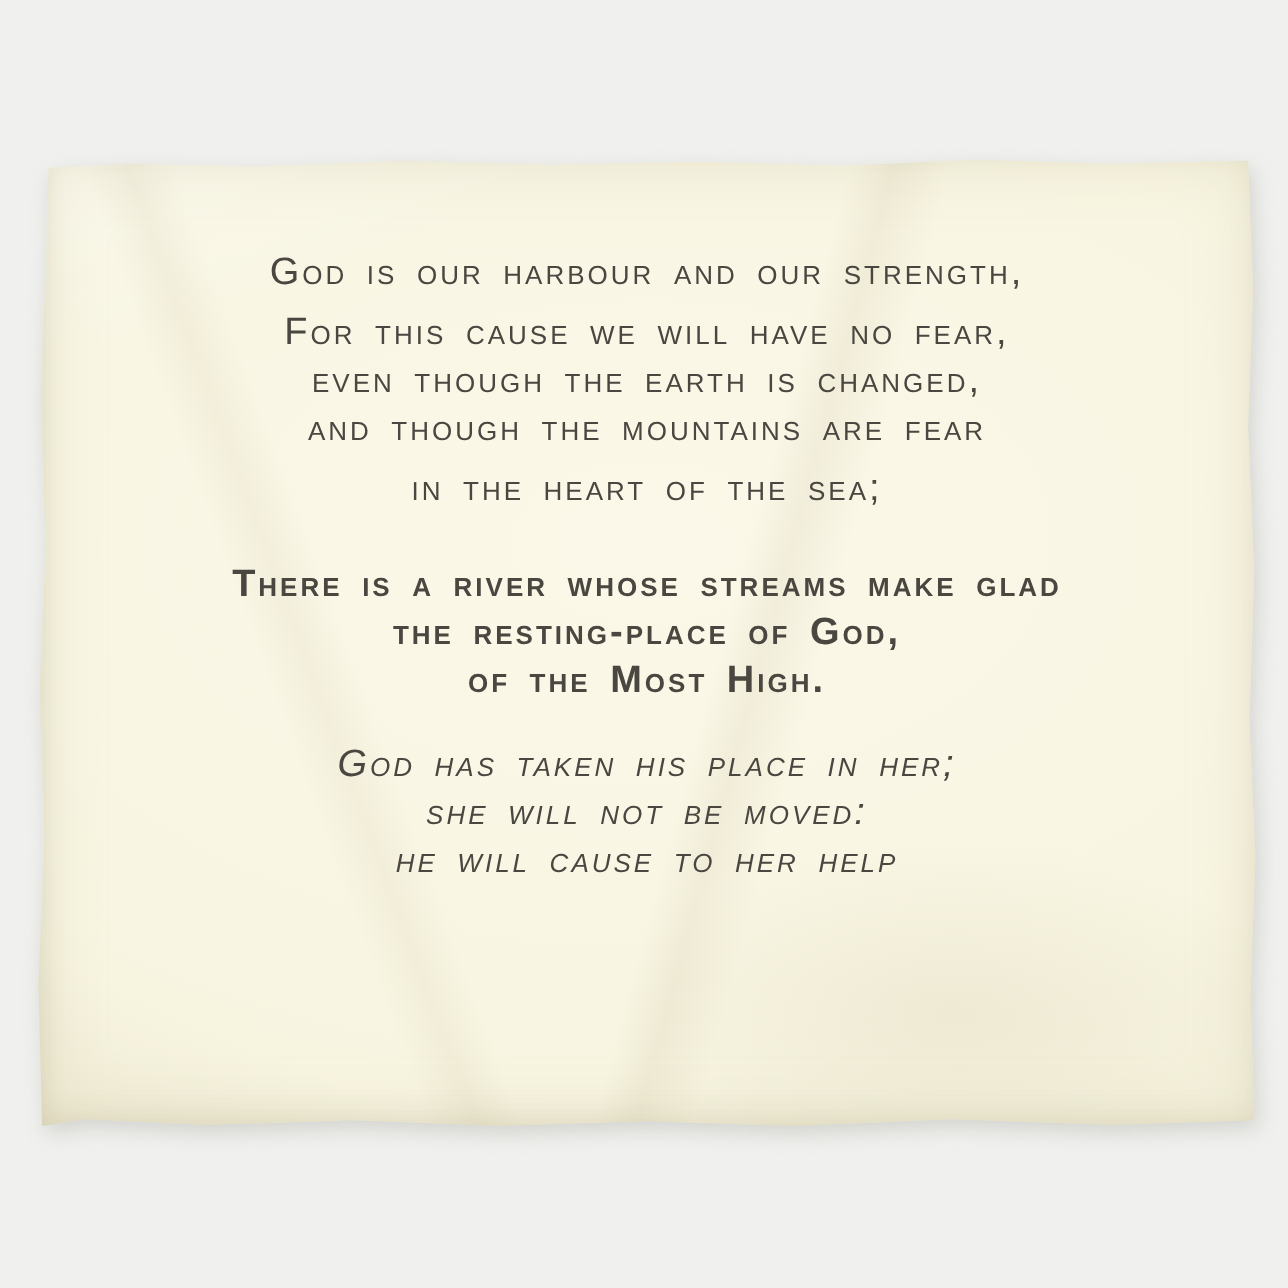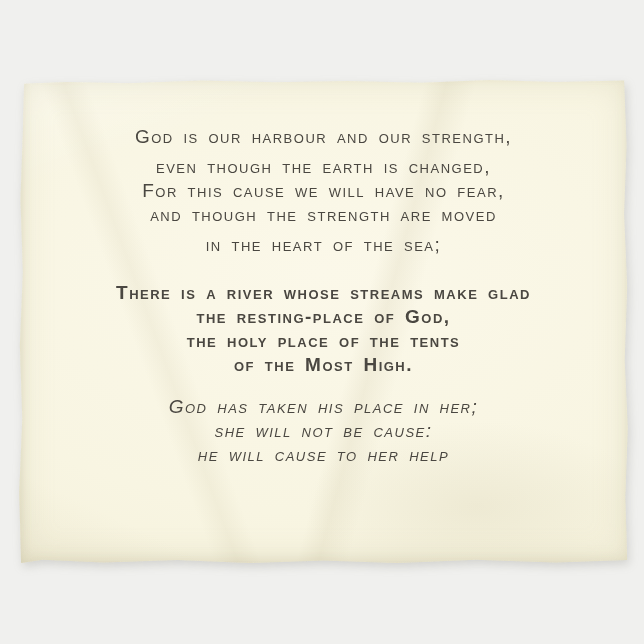--- a/index.html
+++ b/index.html
@@ -76,38 +76,37 @@
   <div class="blanket-wrap">
     <div class="blanket">
       <div class="wrinkles"></div>
       <div class="verse">
 
         <div class="group g1">
           <div class="line">God is our harbour and our strength,</div>
         </div>
 
         <div class="group g2">
+          <div class="line">For this cause we will have no fear,</div>
           <div class="line">even though the earth is changed,</div>
-          <div class="line">For this cause we will have no fear,</div>
-          <div class="line">and though the strength are moved</div>
+          <div class="line">and though the mountains are fear</div>
         </div>
 
         <div class="group g3">
           <div class="line">in the heart of the sea;</div>
         </div>
 
         <div class="group g4">
           <div class="line">There is a river whose streams make glad</div>
           <div class="line">the resting-place of God,</div>
-          <div class="line">the holy place of the tents</div>
           <div class="line">of the Most High.</div>
         </div>
 
         <div class="group g5">
           <div class="line">God has taken his place in her;</div>
-          <div class="line">she will not be cause:</div>
+          <div class="line">she will not be moved:</div>
           <div class="line">he will cause to her help</div>
         </div>
 
       </div>
     </div>
   </div>
 </div>
 
 </body></html>

